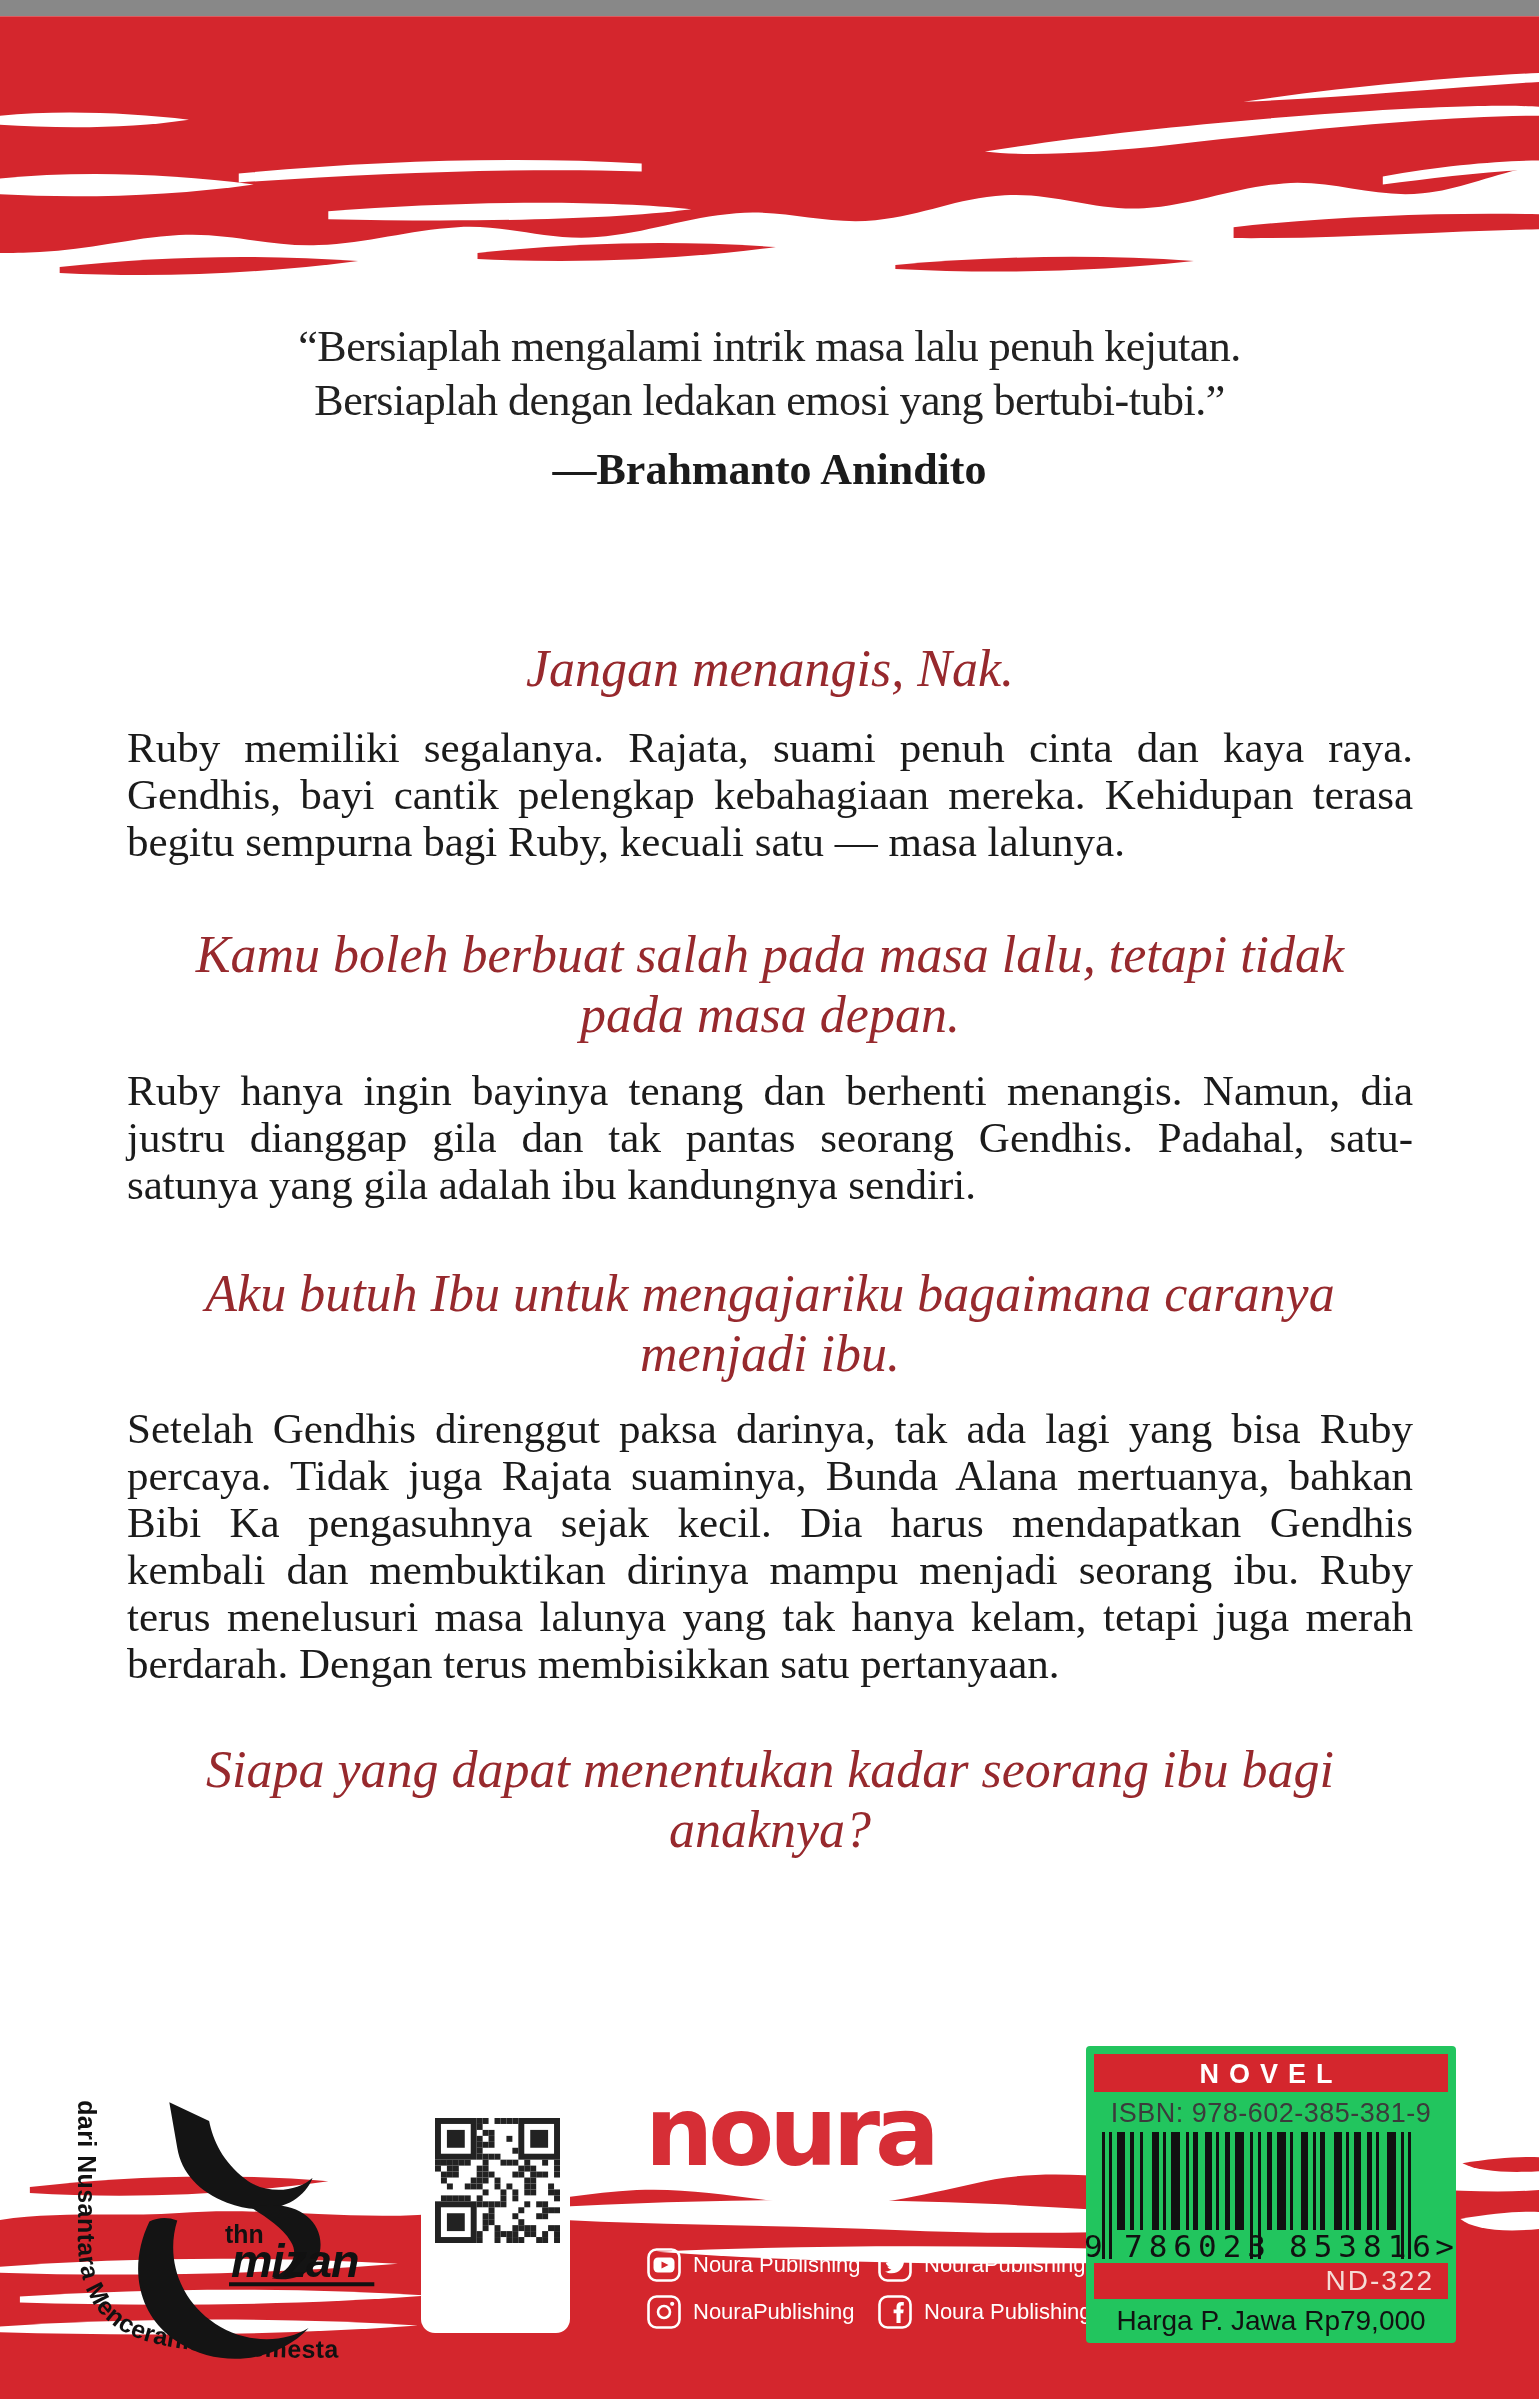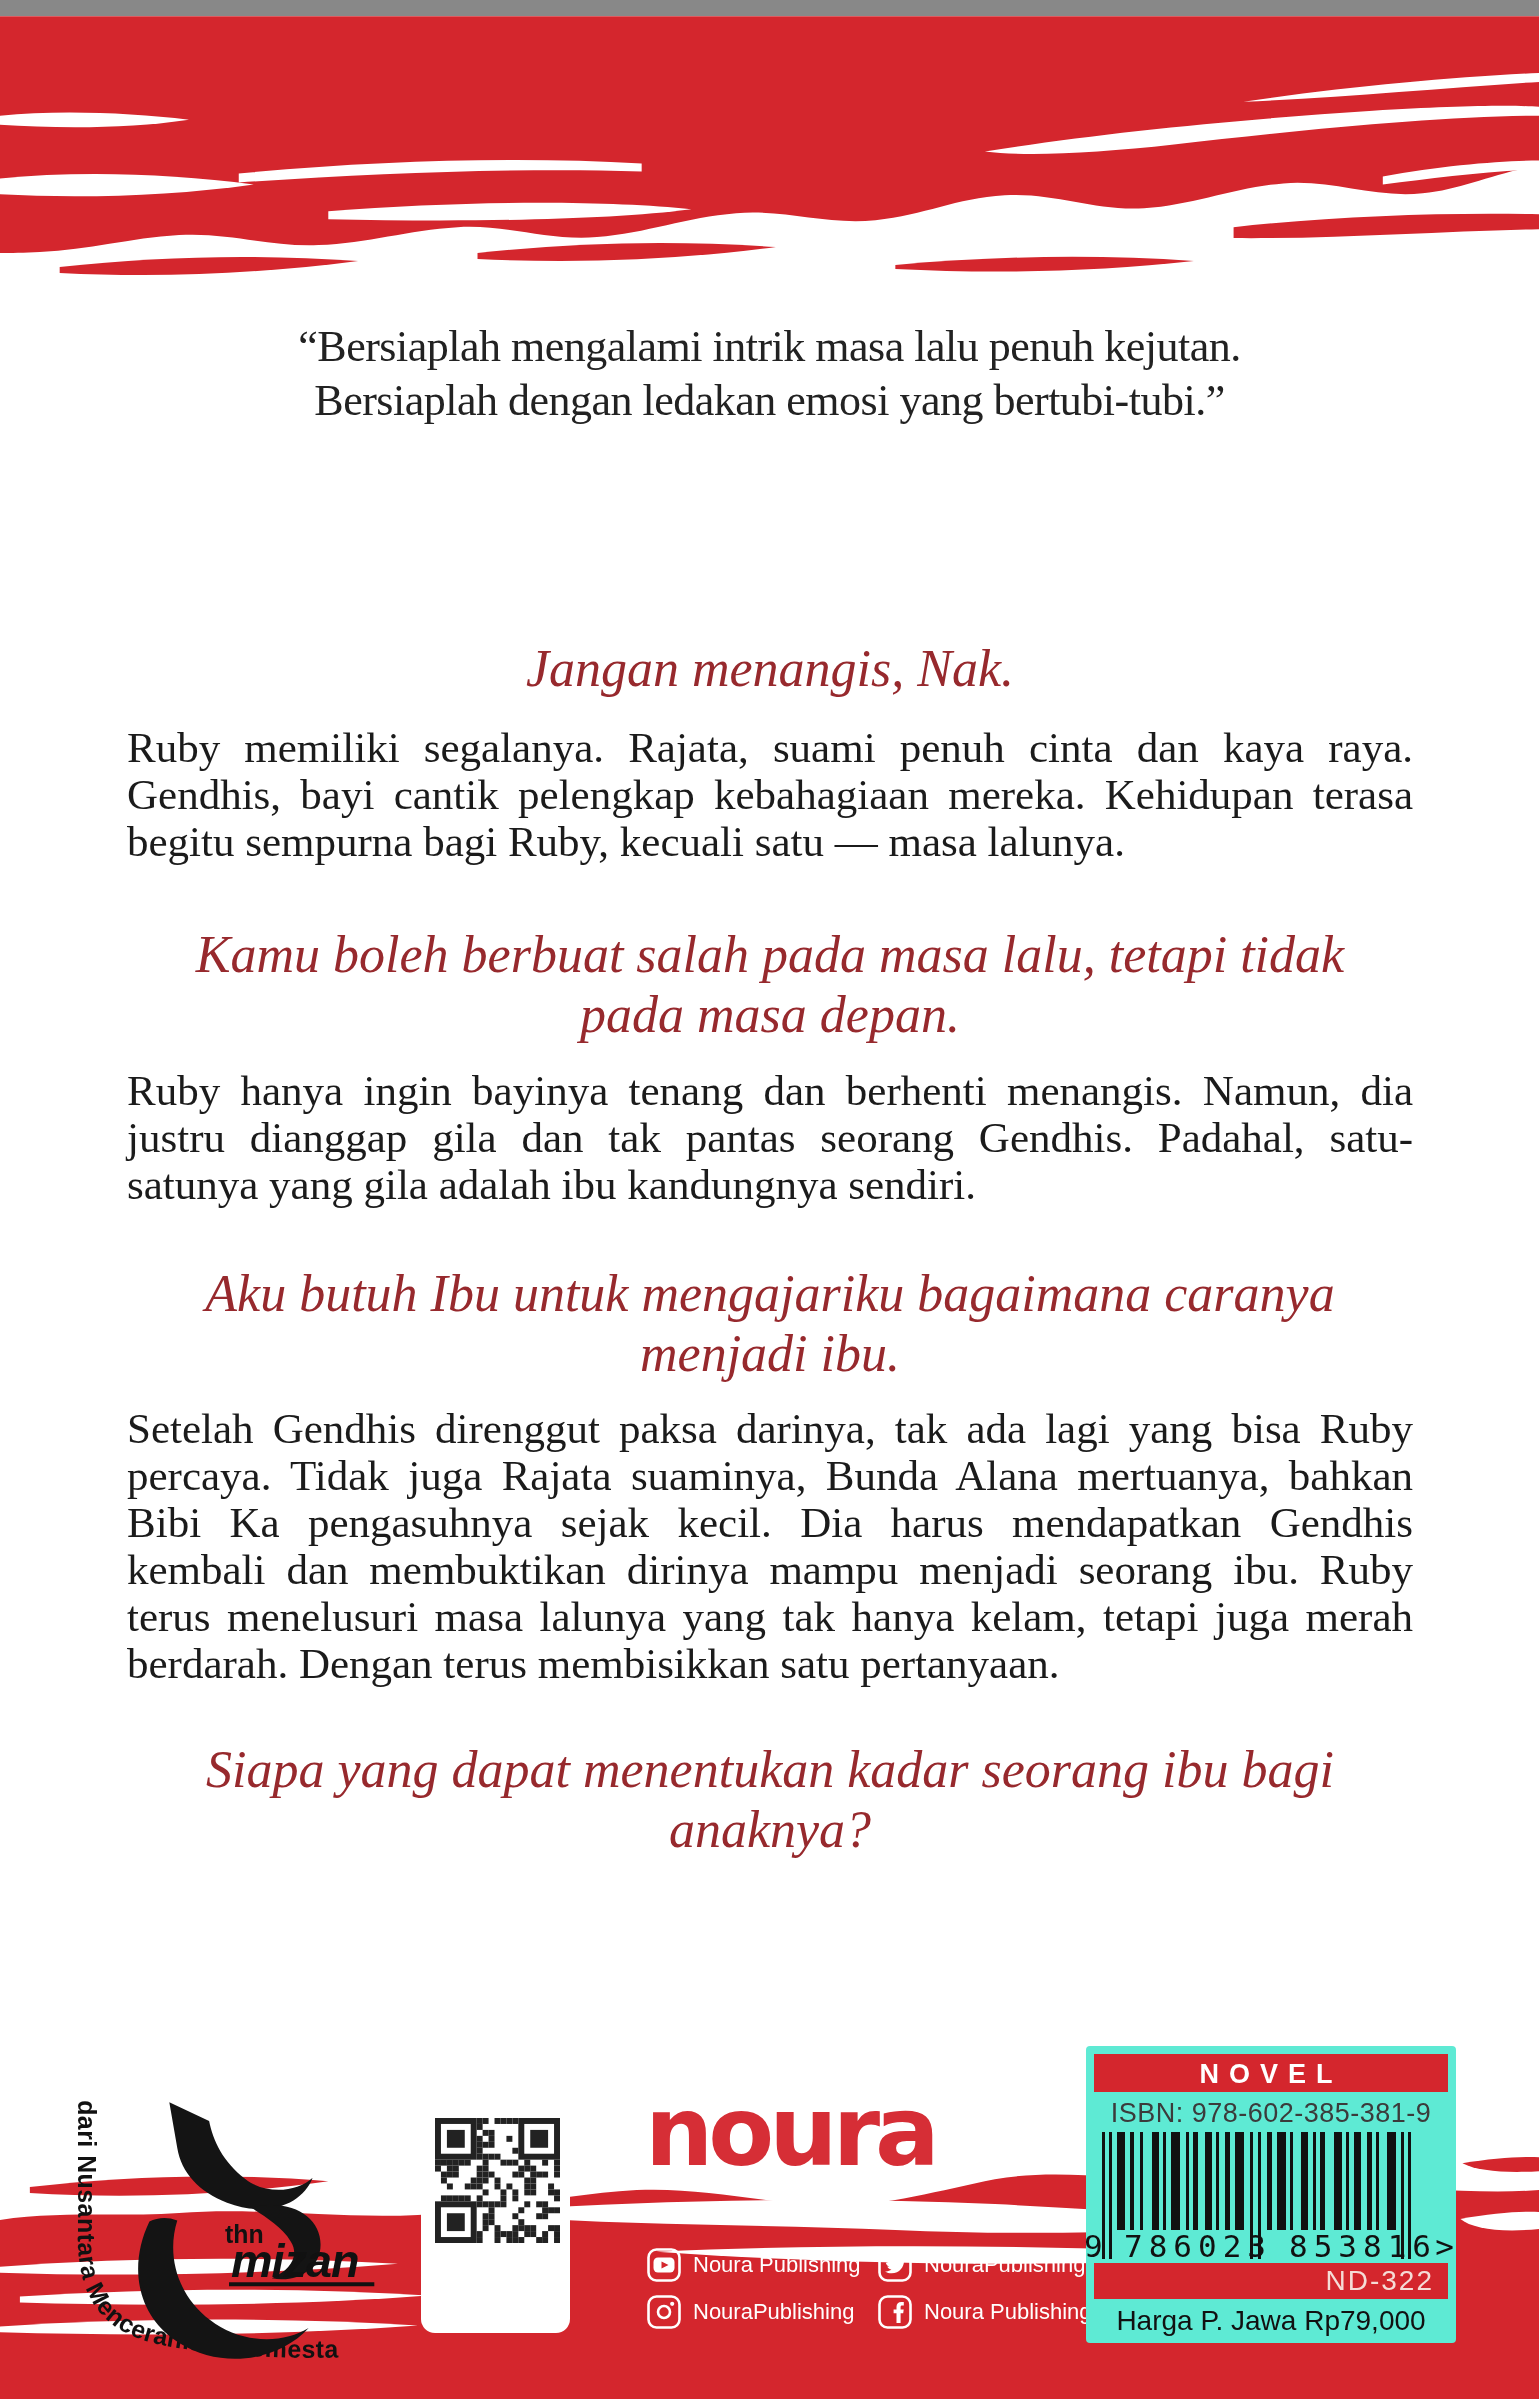--- a/index.html
+++ b/index.html
@@ -50,21 +50,21 @@
 
   .soc{position:absolute;z-index:4;display:flex;align-items:center;}
   .soc .ic{width:34px;height:34px;flex:0 0 auto;}
   .soc .lbl{
     margin-left:12px;color:#fff;
     font-family:Liberation Sans, sans-serif;font-size:22px;white-space:nowrap;
   }
 
   .sales-box{
     position:absolute;left:1086px;top:2030px;width:370px;height:297px;
-    background:#5eead4;border-radius:4px;z-index:5;
+    background:#22c55e;border-radius:4px;z-index:5;
     font-family:"Liberation Sans", sans-serif;
   }
   .novel-band{
     position:absolute;left:8px;top:8px;right:8px;height:38px;background:#d4262d;
     color:#fff;font-weight:bold;font-size:27px;letter-spacing:10px;
     text-align:center;line-height:40px;font-family:"Liberation Sans", sans-serif;
   }
   .isbn-line{
     position:absolute;left:0;right:0;top:52px;text-align:center;
     color:#3b3b3b;font-size:27px;letter-spacing:0.5px;
@@ -111,20 +111,21 @@
     <path fill="#fff" d="M1390,161 C1450,150 1510,145 1547,145 L1547,154 C1490,156 1440,163 1390,169 Z"></path>
 
     <path fill="#d4262d" d="M60,252 C160,241 260,239 360,246 C260,259 160,263 60,258 Z"></path>
     <path fill="#d4262d" d="M480,238 C580,227 680,225 780,232 C680,245 580,249 480,244 Z"></path>
     <path fill="#d4262d" d="M900,250 C1000,241 1100,239 1200,246 C1100,257 1000,259 900,254 Z"></path>
     <path fill="#d4262d" d="M1240,212 C1340,201 1450,197 1547,199 L1547,214 C1450,216 1340,224 1240,223 Z"></path>
   </svg>
 
   <div class="quote-line" style="top:304px">“Bersiaplah mengalami intrik masa lalu penuh kejutan.</div>
   <div class="quote-line" style="top:358px">Bersiaplah dengan ledakan emosi yang bertubi-tubi.”</div>
+  <div class="quote-author" style="top:428px">—Brahmanto Anindito</div>
 
   <div class="tagline" style="top:623px">Jangan menangis, Nak.</div>
   <div class="para" style="top:708px">Ruby memiliki segalanya. Rajata, suami penuh cinta dan kaya raya. Gendhis, bayi cantik pelengkap kebahagiaan mereka. Kehidupan terasa begitu sempurna bagi Ruby, kecuali satu — masa lalunya.</div>
 
   <div class="tagline" style="top:909px">Kamu boleh berbuat salah pada masa lalu, tetapi tidak pada masa depan.</div>
   <div class="para" style="top:1051px">Ruby hanya ingin bayinya tenang dan berhenti menangis. Namun, dia justru dianggap gila dan tak pantas seorang Gendhis. Padahal, satu-satunya yang gila adalah ibu kandungnya sendiri.</div>
 
   <div class="tagline" style="top:1248px">Aku butuh Ibu untuk mengajariku bagaimana caranya menjadi ibu.</div>
   <div class="para" style="top:1389px">Setelah Gendhis direnggut paksa darinya, tak ada lagi yang bisa Ruby percaya. Tidak juga Rajata suaminya, Bunda Alana mertuanya, bahkan Bibi Ka pengasuhnya sejak kecil. Dia harus mendapatkan Gendhis kembali dan membuktikan dirinya mampu menjadi seorang ibu. Ruby terus menelusuri masa lalunya yang tak hanya kelam, tetapi juga merah berdarah. Dengan terus membisikkan satu pertanyaan.</div>
 

